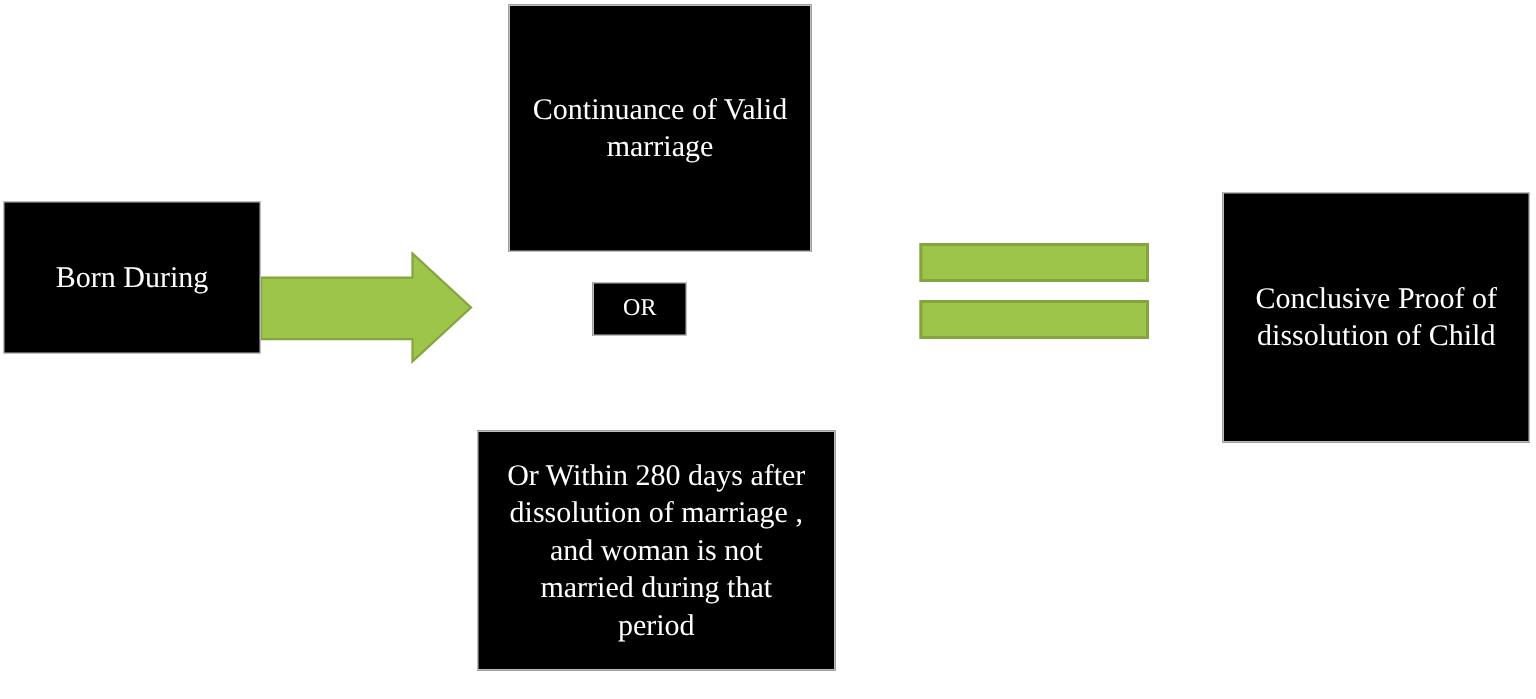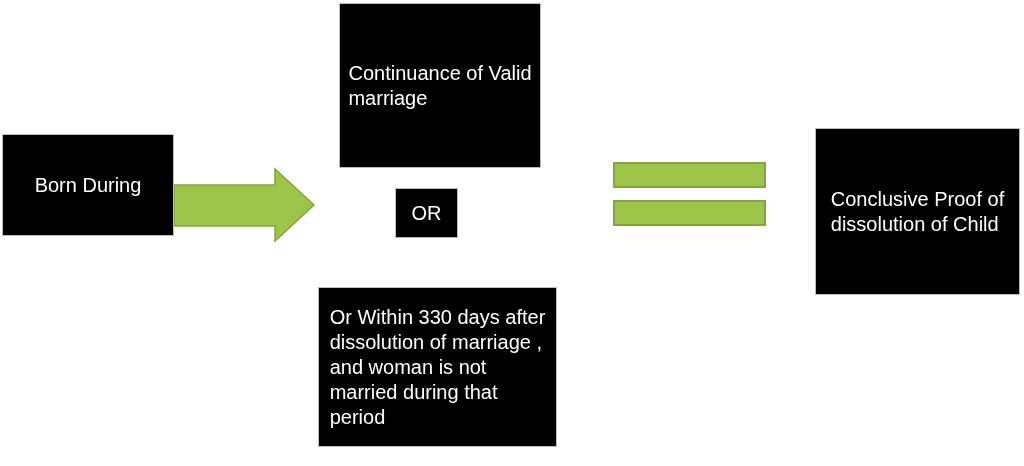--- a/index.html
+++ b/index.html
@@ -16,29 +16,30 @@
     overflow: hidden;
   }
   .black-box {
     position: absolute;
     background: #000000;
     color: #ffffff;
     border: 1px solid #bdbdbd;
     display: flex;
     align-items: center;
     justify-content: center;
-    text-align: left;
+    text-align: center;
     font-size: 20px;
     line-height: 1.25;
     box-sizing: border-box;
     white-space: pre-line;
+    font-family: Liberation Serif, serif;
   }
   .box-born      { left: 2px;   top: 134px; width: 172px; height: 102px; }
   .box-cont      { left: 339px; top: 3px;   width: 202px; height: 165px; }
-  .box-or        { left: 395px; top: 188px; width: 63px;  height: 50px;  font-size: 20px; }
+  .box-or        { left: 395px; top: 188px; width: 63px;  height: 36px;  font-size: 16px; }
   .box-within    { left: 318px; top: 287px; width: 239px; height: 160px; }
   .box-conclusive{ left: 815px; top: 128px; width: 205px; height: 167px; }
 
   .arrow-wrap {
     position: absolute;
     left: 174px;
     top: 167px;
     width: 142px;
     height: 76px;
   }
@@ -72,21 +73,21 @@
   <div class="black-box box-cont">
     <span>Continuance of Valid
 marriage</span>
   </div>
 
   <div class="black-box box-or">
     <span>OR</span>
   </div>
 
   <div class="black-box box-within">
-    <span>Or Within 330 days after
+    <span>Or Within 280 days after
 dissolution of marriage ,
 and woman is not
 married during that
 period</span>
   </div>
 
   <div class="equals-bar top"></div>
   <div class="equals-bar bottom"></div>
 
   <div class="black-box box-conclusive">

